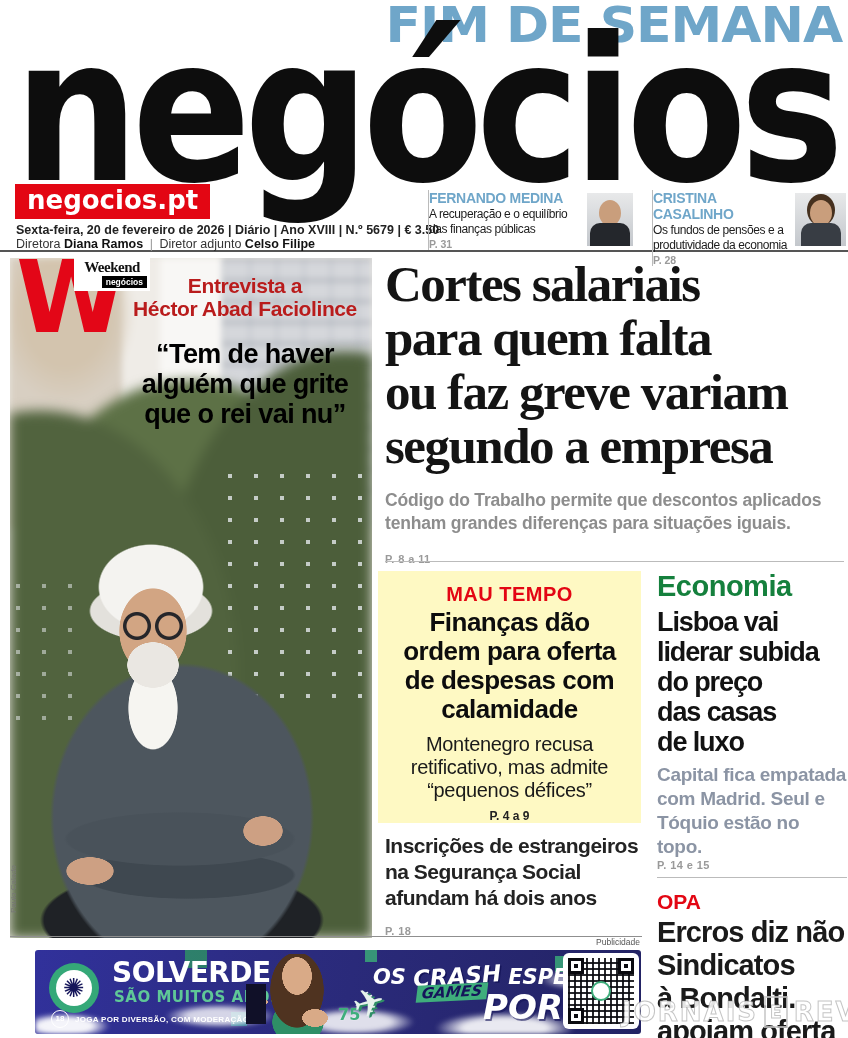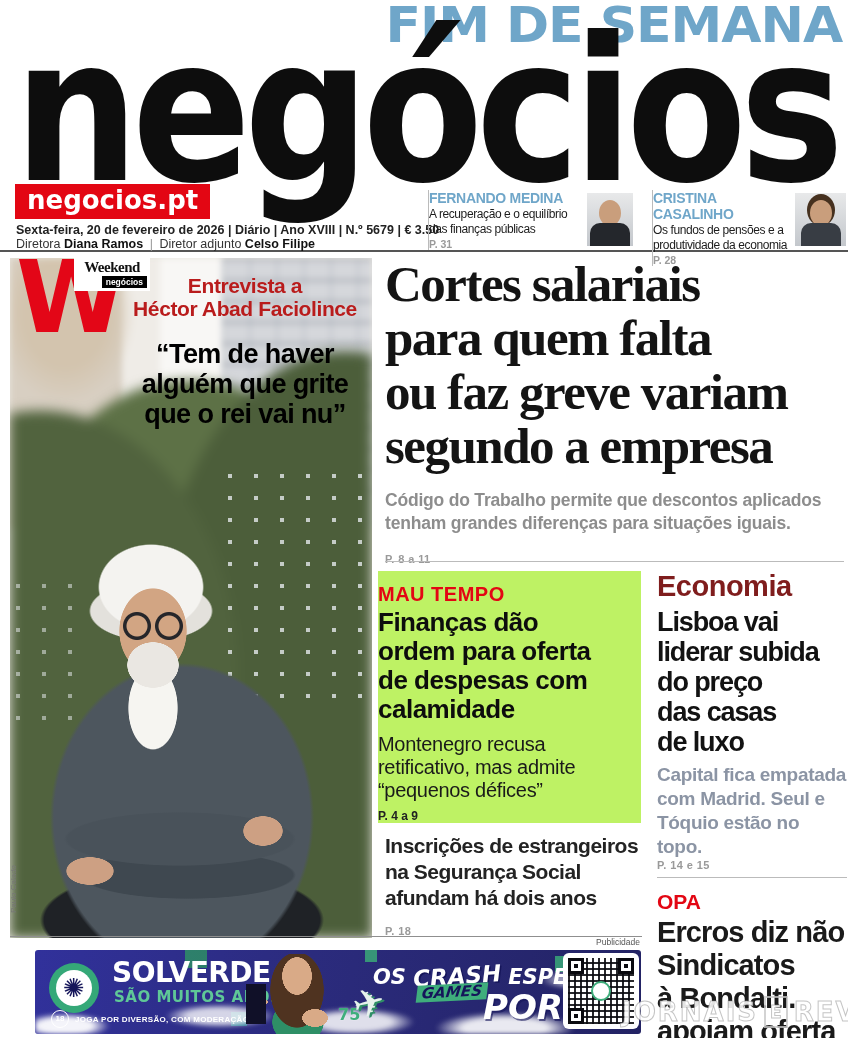--- a/index.html
+++ b/index.html
@@ -84,35 +84,35 @@
              transform:rotate(180deg);font:400 8px/9px "Liberation Sans",sans-serif;color:#777;z-index:5;}
 
   
   .lead{left:385px;top:257px;width:460px;}
   .lead-h{font:bold 51px/54px "Liberation Serif","DejaVu Serif",serif;color:#141414;letter-spacing:-1.5px;}
   .lead-stand{margin-top:16px;font:800 17.5px/23px "Liberation Sans",sans-serif;color:#8d8d8d;letter-spacing:-.2px;}
   .pageref{font:800 11px/12px "Liberation Sans",sans-serif;color:#9a9a9a;letter-spacing:.4px;}
   .lead .pageref{margin-top:18px;}
 
   
-  .bluebox{left:378px;top:571px;width:263px;height:252px;background:#bef264;
+  .bluebox{left:378px;top:571px;width:263px;height:252px;background:#fef9c3;text-align:center;
            padding-top:12px;box-sizing:border-box;}
   .bb-kicker{font:800 20px/22px "Liberation Sans",sans-serif;color:#e30613;letter-spacing:.5px;}
   .bb-h{margin-top:3px;font:800 26px/29px "Liberation Sans",sans-serif;color:#0d0d0d;letter-spacing:-.5px;}
   .bb-sub{margin-top:9px;font:400 20px/23px "Liberation Sans",sans-serif;color:#1a1a1a;letter-spacing:-.3px;}
   .bb-page{margin-top:8px;font:800 12px/13px "Liberation Sans",sans-serif;color:#222;}
 
   
   .midstory{left:385px;top:833px;width:262px;}
   .mid-h{font:600 21px/26px "Liberation Sans",sans-serif;color:#232323;letter-spacing:-.5px;}
   .midstory .pageref{margin-top:14px;}
 
   
   .rightcol{left:657px;top:571px;width:190px;}
-  .rc-kicker{font:800 29px/31px "Liberation Sans",sans-serif;color:#7f1d1d;letter-spacing:-.5px;}
+  .rc-kicker{font:800 29px/31px "Liberation Sans",sans-serif;color:#15803d;letter-spacing:-.5px;}
   .rc-h{margin-top:5px;font:800 27px/30px "Liberation Sans",sans-serif;color:#121212;letter-spacing:-1.1px;}
   .rc-sub{margin-top:6px;font:700 19px/24px "Liberation Sans",sans-serif;color:#8b94a4;letter-spacing:-.3px;}
   .rightcol .pageref{}
   .rc-rule{margin-top:6px;border-top:1px solid #bbb;width:100%;}
   .opa-kicker{margin-top:12px;font:800 21px/23px "Liberation Sans",sans-serif;color:#e30613;}
   .opa-h{margin-top:3px;font:600 29px/33px "Liberation Sans",sans-serif;color:#1a1a1a;letter-spacing:-.9px;}
 
   
   .ad-label{left:556px;top:938px;width:84px;text-align:right;font:400 8.5px/9px "Liberation Sans",sans-serif;color:#555;}
   .ad{left:35px;top:950px;width:606px;height:84px;border-radius:3px;overflow:hidden;

